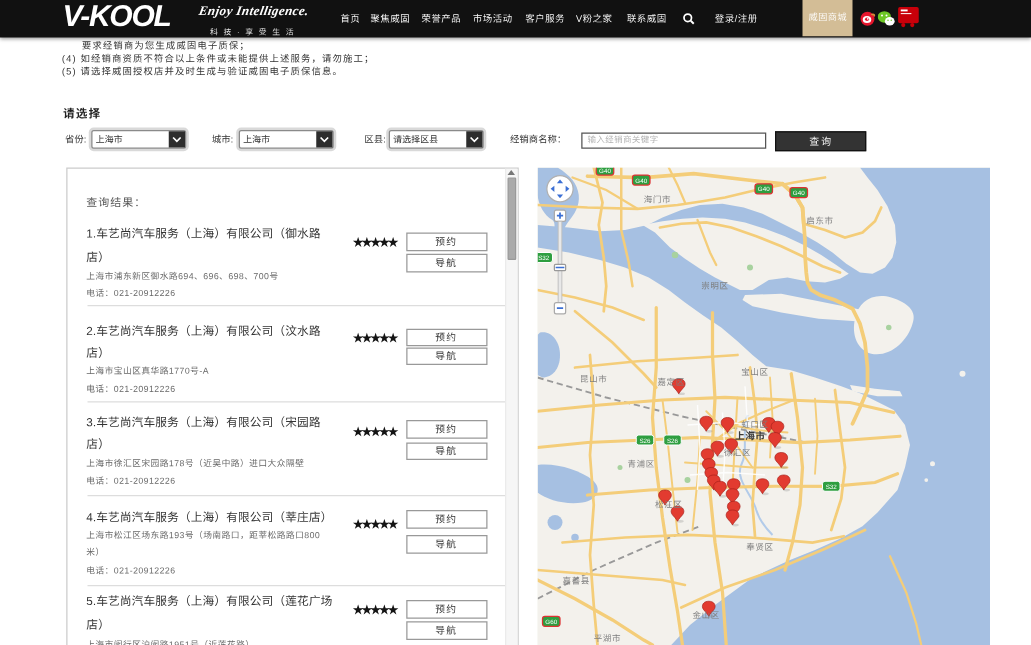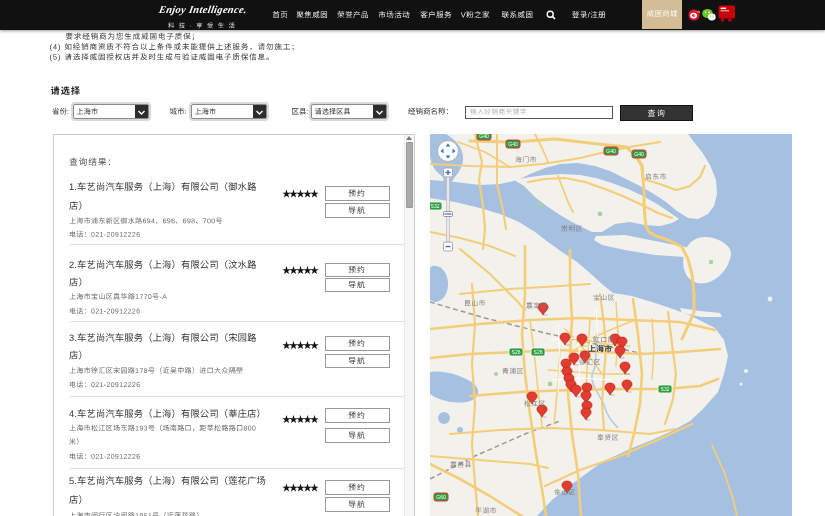--- a/index.html
+++ b/index.html
@@ -34,20 +34,21 @@
   background:#aaa; border:1px solid #999; border-radius:1px; }
 #sarrow { position:absolute; right:1.5px; top:1px; width:0; height:0;
   border-left:3px solid transparent; border-right:3px solid transparent;
   border-bottom:4px solid #777; }
 #map { position:absolute; left:430px; top:134px; width:362px; height:382px;
   overflow:hidden; background:#f3f1ec; }
 </style>
 </head>
 <body>
 <div id="header">
+  <div id="logo">V-KOOL</div>
   <div id="slogan1">Enjoy Intelligence.</div>
   <svg class="abs" style="left:546px;top:10px" width="10" height="10" viewBox="0 0 10 10">
     <circle cx="4.2" cy="4.2" r="3" fill="none" stroke="#fff" stroke-width="1.4"></circle>
     <line x1="6.6" y1="6.6" x2="9" y2="9" stroke="#fff" stroke-width="1.6"></line>
   </svg>
   <div id="mall"></div>
   <svg class="abs" style="left:688px;top:8px" width="13" height="13" viewBox="0 0 13 13">
     <circle cx="6" cy="7" r="5.6" fill="#e6162d"></circle>
     <ellipse cx="5.6" cy="7.6" rx="3.4" ry="2.8" fill="#fff"></ellipse>
     <ellipse cx="5.6" cy="7.4" rx="1.6" ry="1.4" fill="#e6162d"></ellipse>

